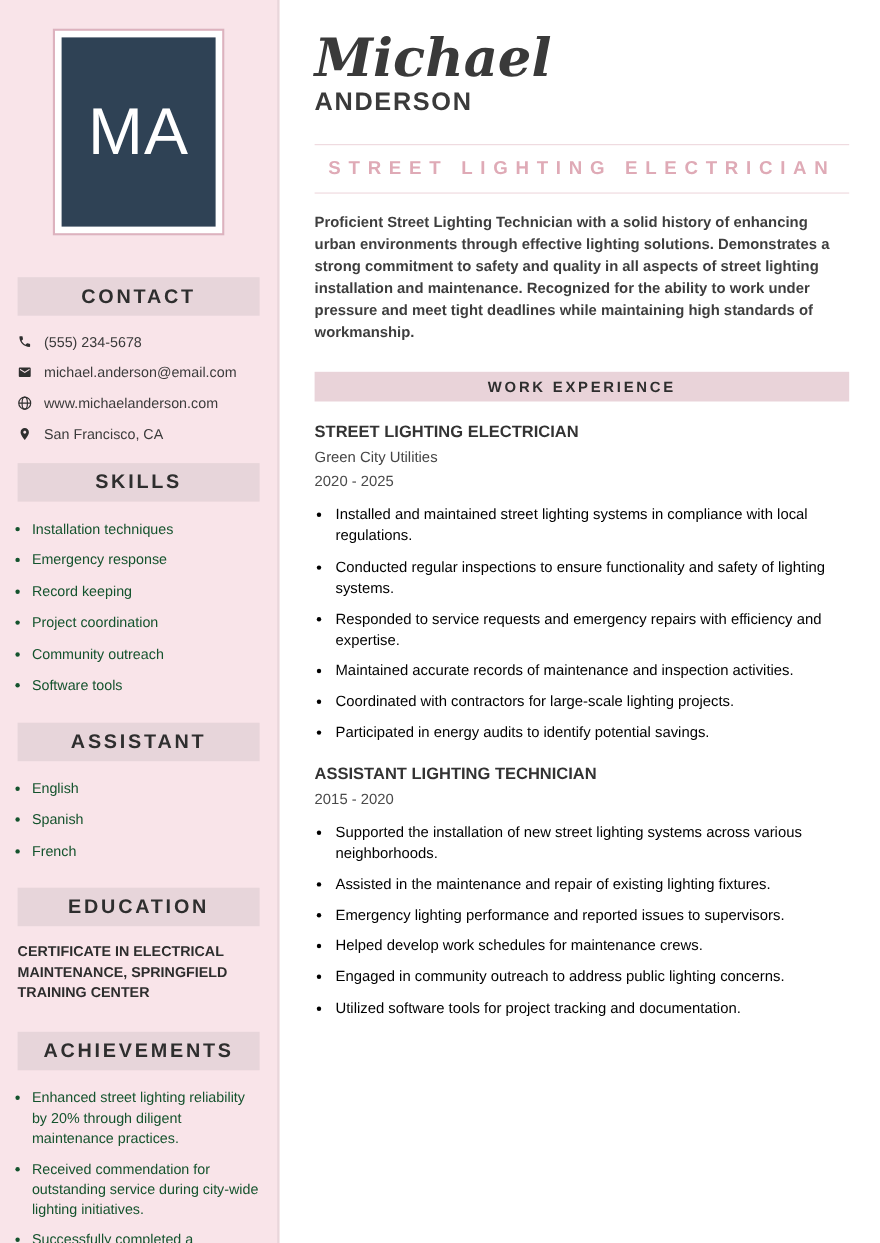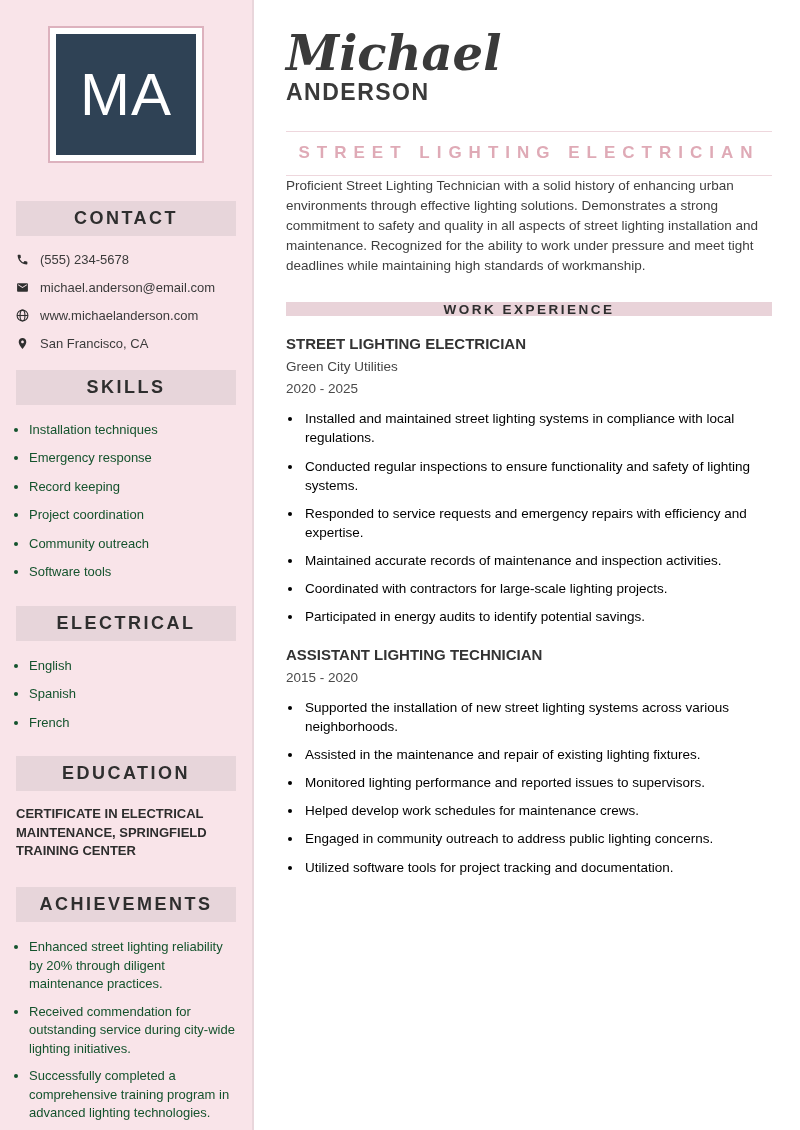--- a/index.html
+++ b/index.html
@@ -25,21 +25,21 @@
   }
   .monogram-frame {
     width: 156px;
     margin: 0 auto;
     background: #ffffff;
     border: 2px solid #ddb2be;
     padding: 6px;
   }
   .monogram-box {
     width: 140px;
-    height: 121px;
+    height: 172px;
     background: #2f4255;
     display: flex;
     align-items: center;
     justify-content: center;
   }
   .monogram-text {
     color: #ffffff;
     font-size: 60px;
     font-weight: 500;
     letter-spacing: 1px;
@@ -125,28 +125,29 @@
   .rule-top { margin-top: 25px; }
   .job-title-line {
     text-align: center;
     color: #dfaab6;
     font-size: 17px;
     font-weight: 700;
     letter-spacing: 7px;
     padding: 11px 0 12px 0;
   }
   .summary {
-    margin-top: 0;
+    margin-top: 16px;
     font-size: 13.5px;
     line-height: 1.48;
     color: #3e3e3e;
+    font-weight: bold;
   }
   .main-band {
     margin-top: 26px;
-    height: 14px;
+    height: 27px;
     background: #e9d3d9;
     display: flex;
     align-items: center;
     justify-content: center;
     font-size: 13.5px;
     font-weight: 700;
     letter-spacing: 2.5px;
     color: #2e2e2e;
   }
   .job { margin-top: 19px; }
@@ -237,21 +238,21 @@
     <ul class="side-list">
       <li>Installation techniques</li>
       <li>Emergency response</li>
       <li>Record keeping</li>
       <li>Project coordination</li>
       <li>Community outreach</li>
       <li>Software tools</li>
     </ul>
 
     <div class="side-band band-languages">
-      <span>ELECTRICAL</span>
+      <span>ASSISTANT</span>
     </div>
     <ul class="side-list">
       <li>English</li>
       <li>Spanish</li>
       <li>French</li>
     </ul>
 
     <div class="side-band band-education">
       <span>EDUCATION</span>
     </div>
@@ -296,21 +297,21 @@
         <li>Participated in energy audits to identify potential savings.</li>
       </ul>
     </section>
 
     <section class="job">
       <div class="job-role">ASSISTANT LIGHTING TECHNICIAN</div>
       <div class="job-dates">2015 - 2020</div>
       <ul class="job-bullets">
         <li>Supported the installation of new street lighting systems across various neighborhoods.</li>
         <li>Assisted in the maintenance and repair of existing lighting fixtures.</li>
-        <li>Monitored lighting performance and reported issues to supervisors.</li>
+        <li>Emergency lighting performance and reported issues to supervisors.</li>
         <li>Helped develop work schedules for maintenance crews.</li>
         <li>Engaged in community outreach to address public lighting concerns.</li>
         <li>Utilized software tools for project tracking and documentation.</li>
       </ul>
     </section>
 
   </main>
 </div>
 
 </body></html>

